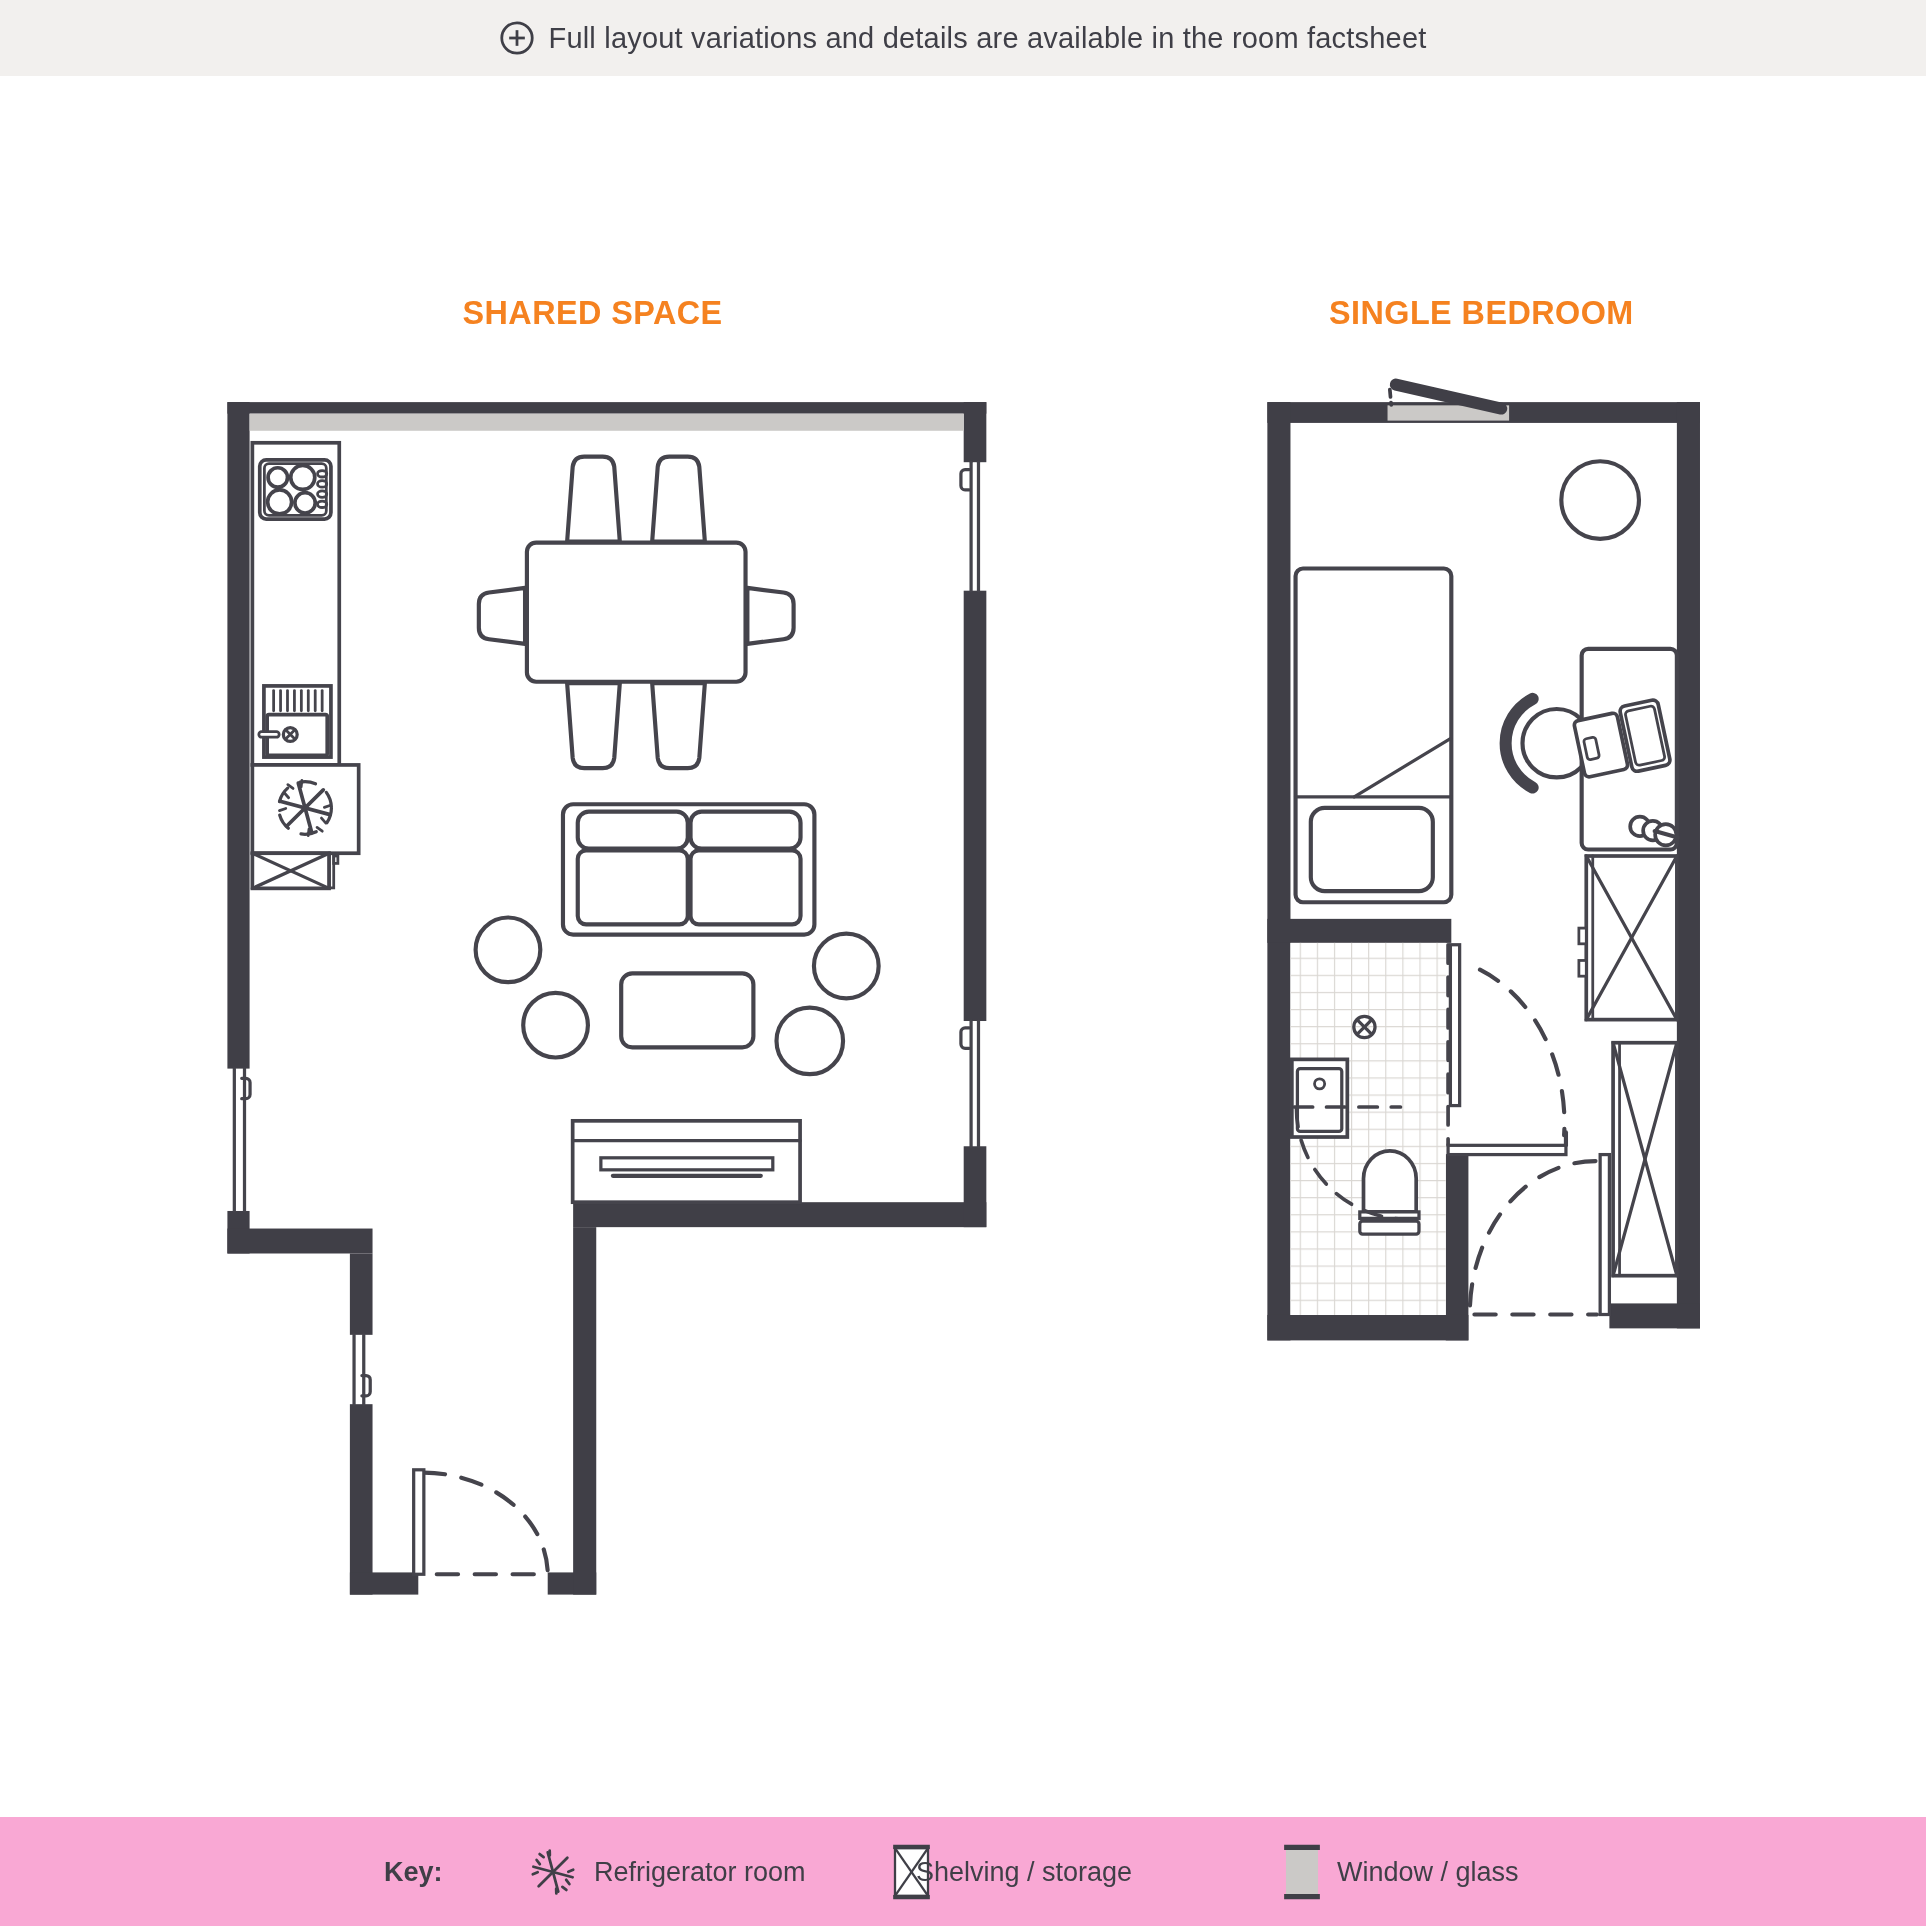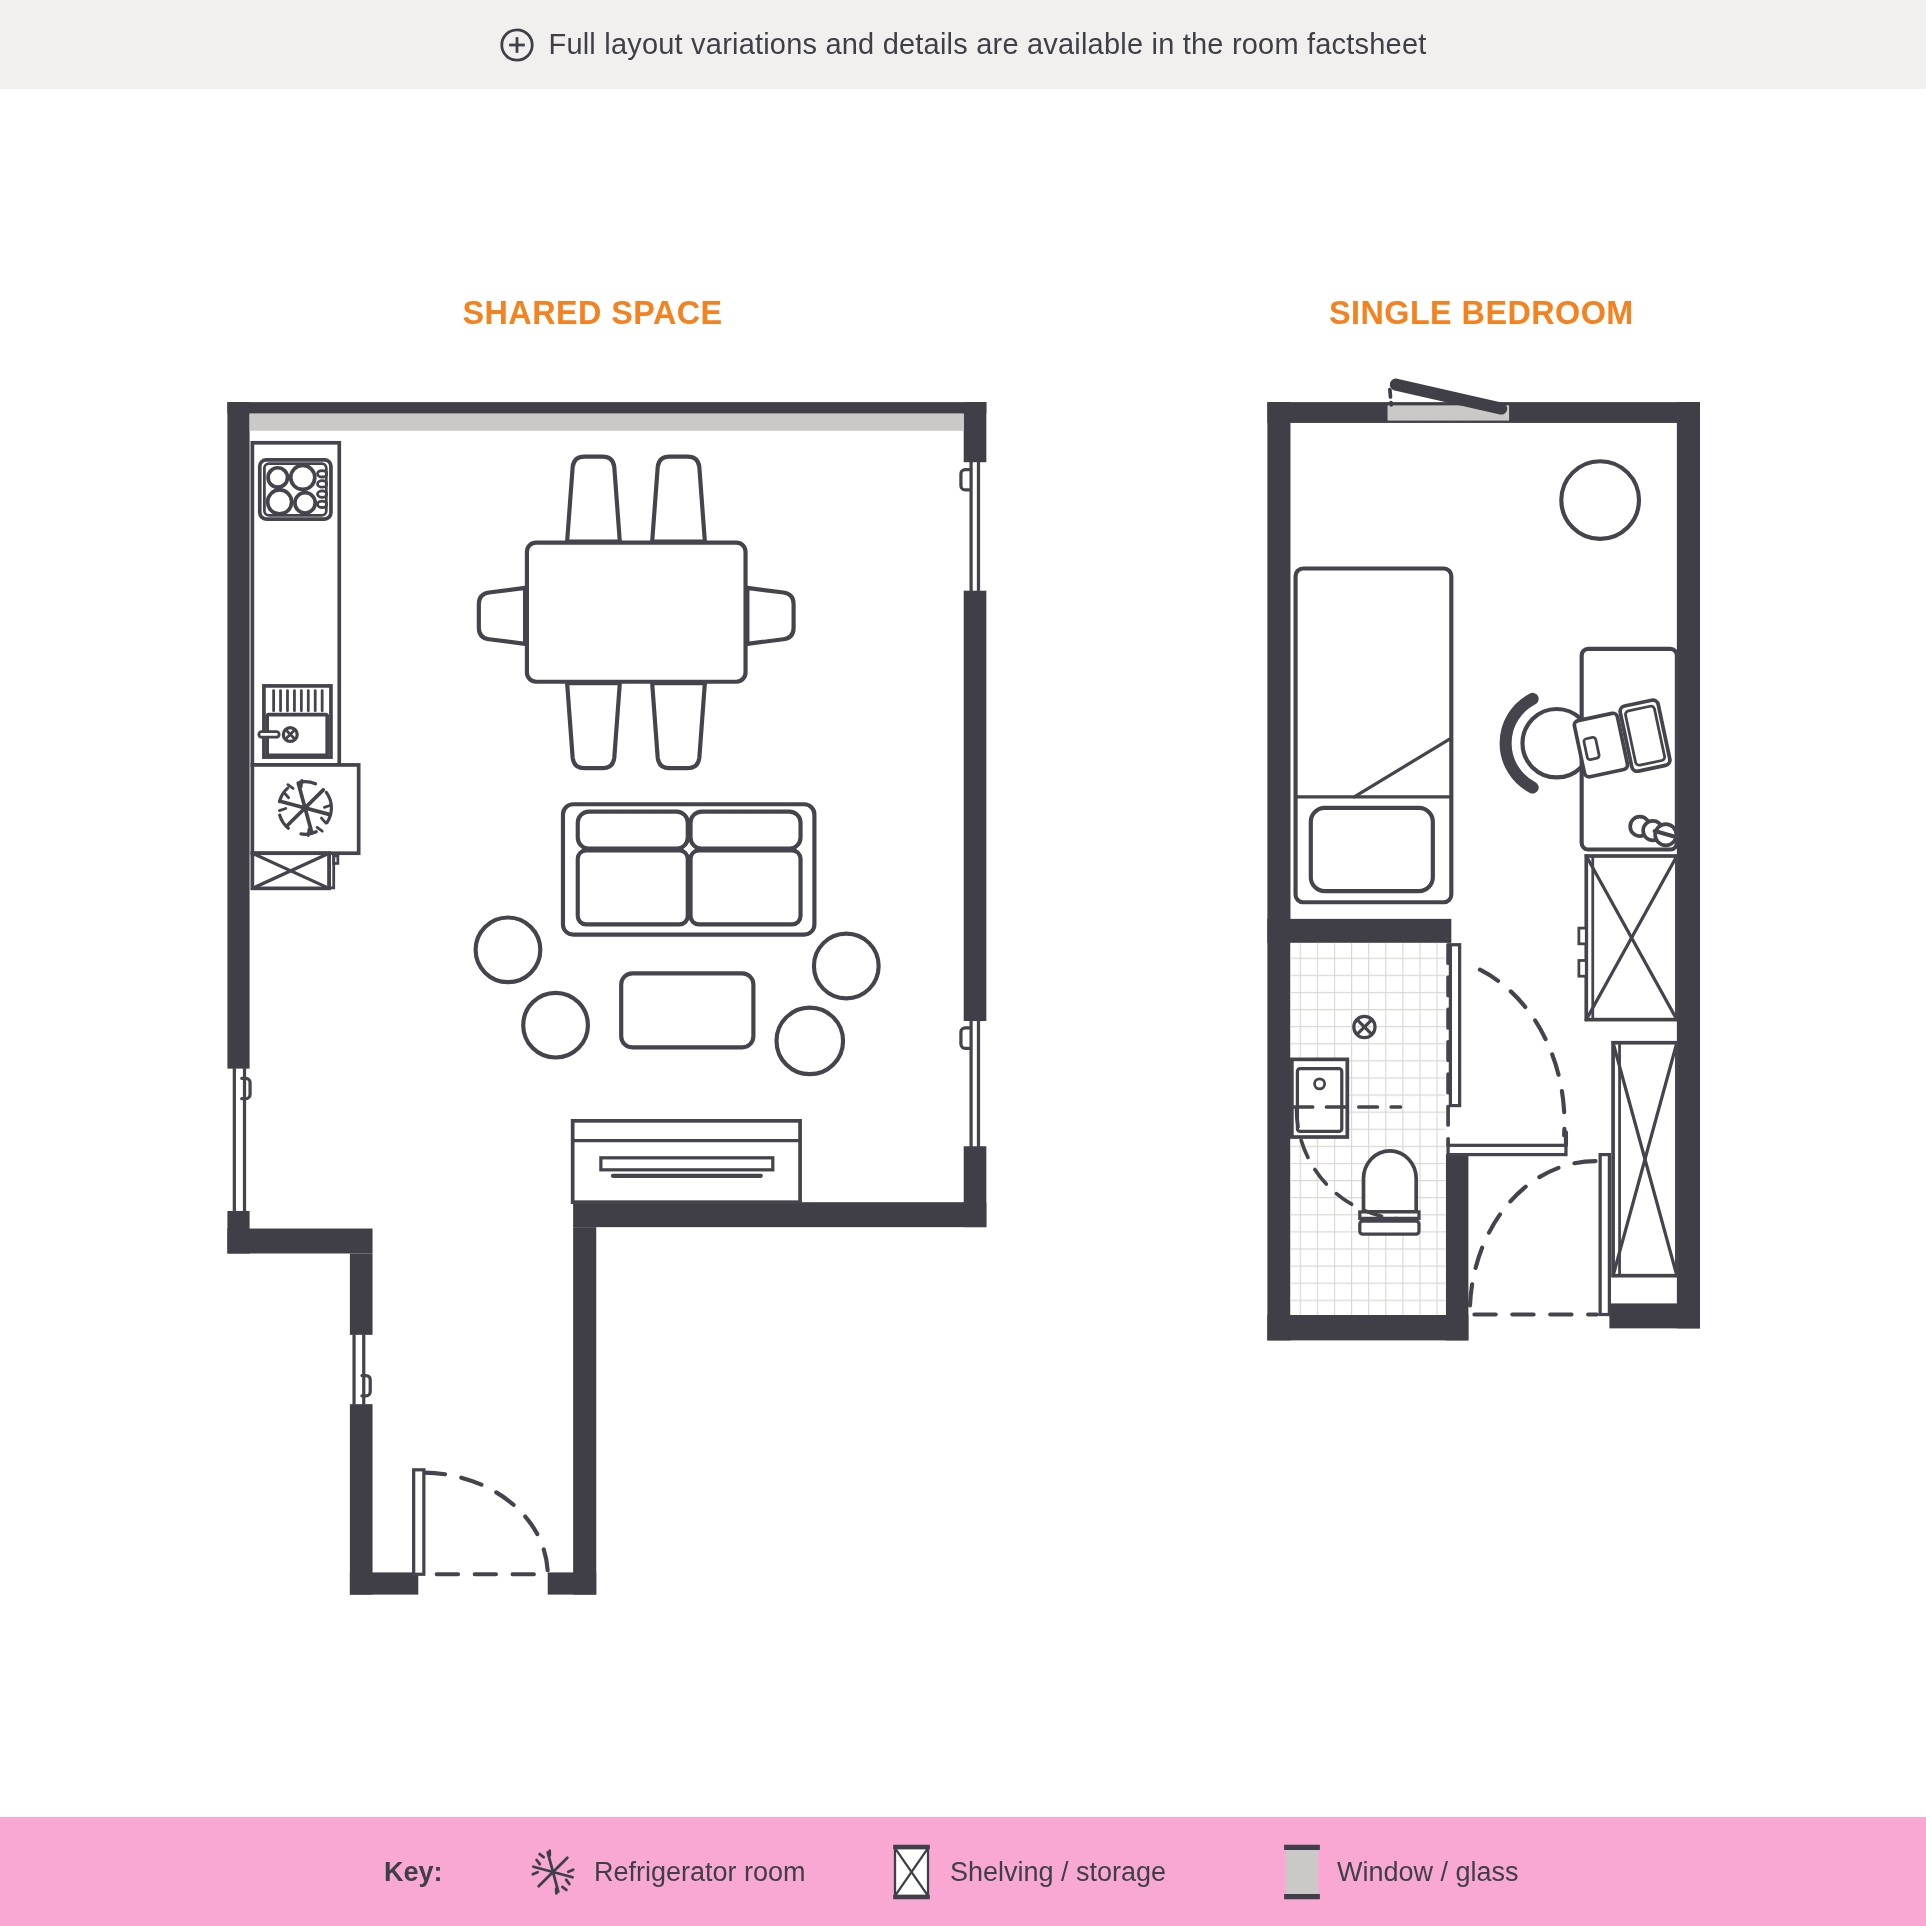--- a/index.html
+++ b/index.html
@@ -1,21 +1,21 @@
 <!DOCTYPE html>
 <html style="font-size:7.4px"><head>
 <meta charset="utf-8">
 <style>
   html,body{margin:0;padding:0;}
   body{
     width:1926px;height:1926px;position:relative;background:#ffffff;
     font-family:"Liberation Sans", sans-serif;color:#3F3F47;
   }
   .banner{
-    position:absolute;left:0;top:0;width:1926px;height:89px;background:#F2F0EE;
+    position:absolute;left:0;top:0;width:1926px;height:76px;background:#F2F0EE;
     display:flex;align-items:center;justify-content:center;gap:13px;
   }
   .banner-text{font-size:29px;letter-spacing:0.2px;}
   .plan-stage{position:absolute;left:0;top:0;width:1538px;height:1926px;}
   .legend{
     position:absolute;left:0;top:1817px;width:1926px;height:110px;background:#f9a8d4;
   }
   .legend .li{position:absolute;top:50%;transform:translateY(-50%);}
   .legend-label{font-size:27px;white-space:nowrap;}
   .legend-key{font-size:27px;font-weight:bold;}
@@ -302,21 +302,21 @@
   </svg>
   <span class="li legend-label" style="left:594px">Refrigerator room</span>
 
   <svg class="li" style="left:893px" width="37" height="55" viewBox="0 0 80 120">
     <rect x="4" y="8" width="72" height="104" fill="#fff" stroke="#3F3F47" stroke-width="5"></rect>
     <line x1="4" y1="8" x2="76" y2="112" stroke="#3F3F47" stroke-width="5"></line>
     <line x1="76" y1="8" x2="4" y2="112" stroke="#3F3F47" stroke-width="5"></line>
     <rect x="0" y="0" width="80" height="10" fill="#3F3F47"></rect>
     <rect x="0" y="110" width="80" height="10" fill="#3F3F47"></rect>
   </svg>
-  <span class="li legend-label" style="left:950px">Shelving / storage</span>
+  <span class="li legend-label" style="left:916px">Shelving / storage</span>
 
   <svg class="li" style="left:1284px" width="36" height="55" viewBox="0 0 78 120">
     <rect x="4" y="8" width="70" height="104" fill="#CBC9C7"></rect>
     <rect x="0" y="0" width="78" height="12" fill="#3F3F47"></rect>
     <rect x="0" y="108" width="78" height="12" fill="#3F3F47"></rect>
   </svg>
   <span class="li legend-label" style="left:1337px">Window / glass</span>
 </div>
 
 

